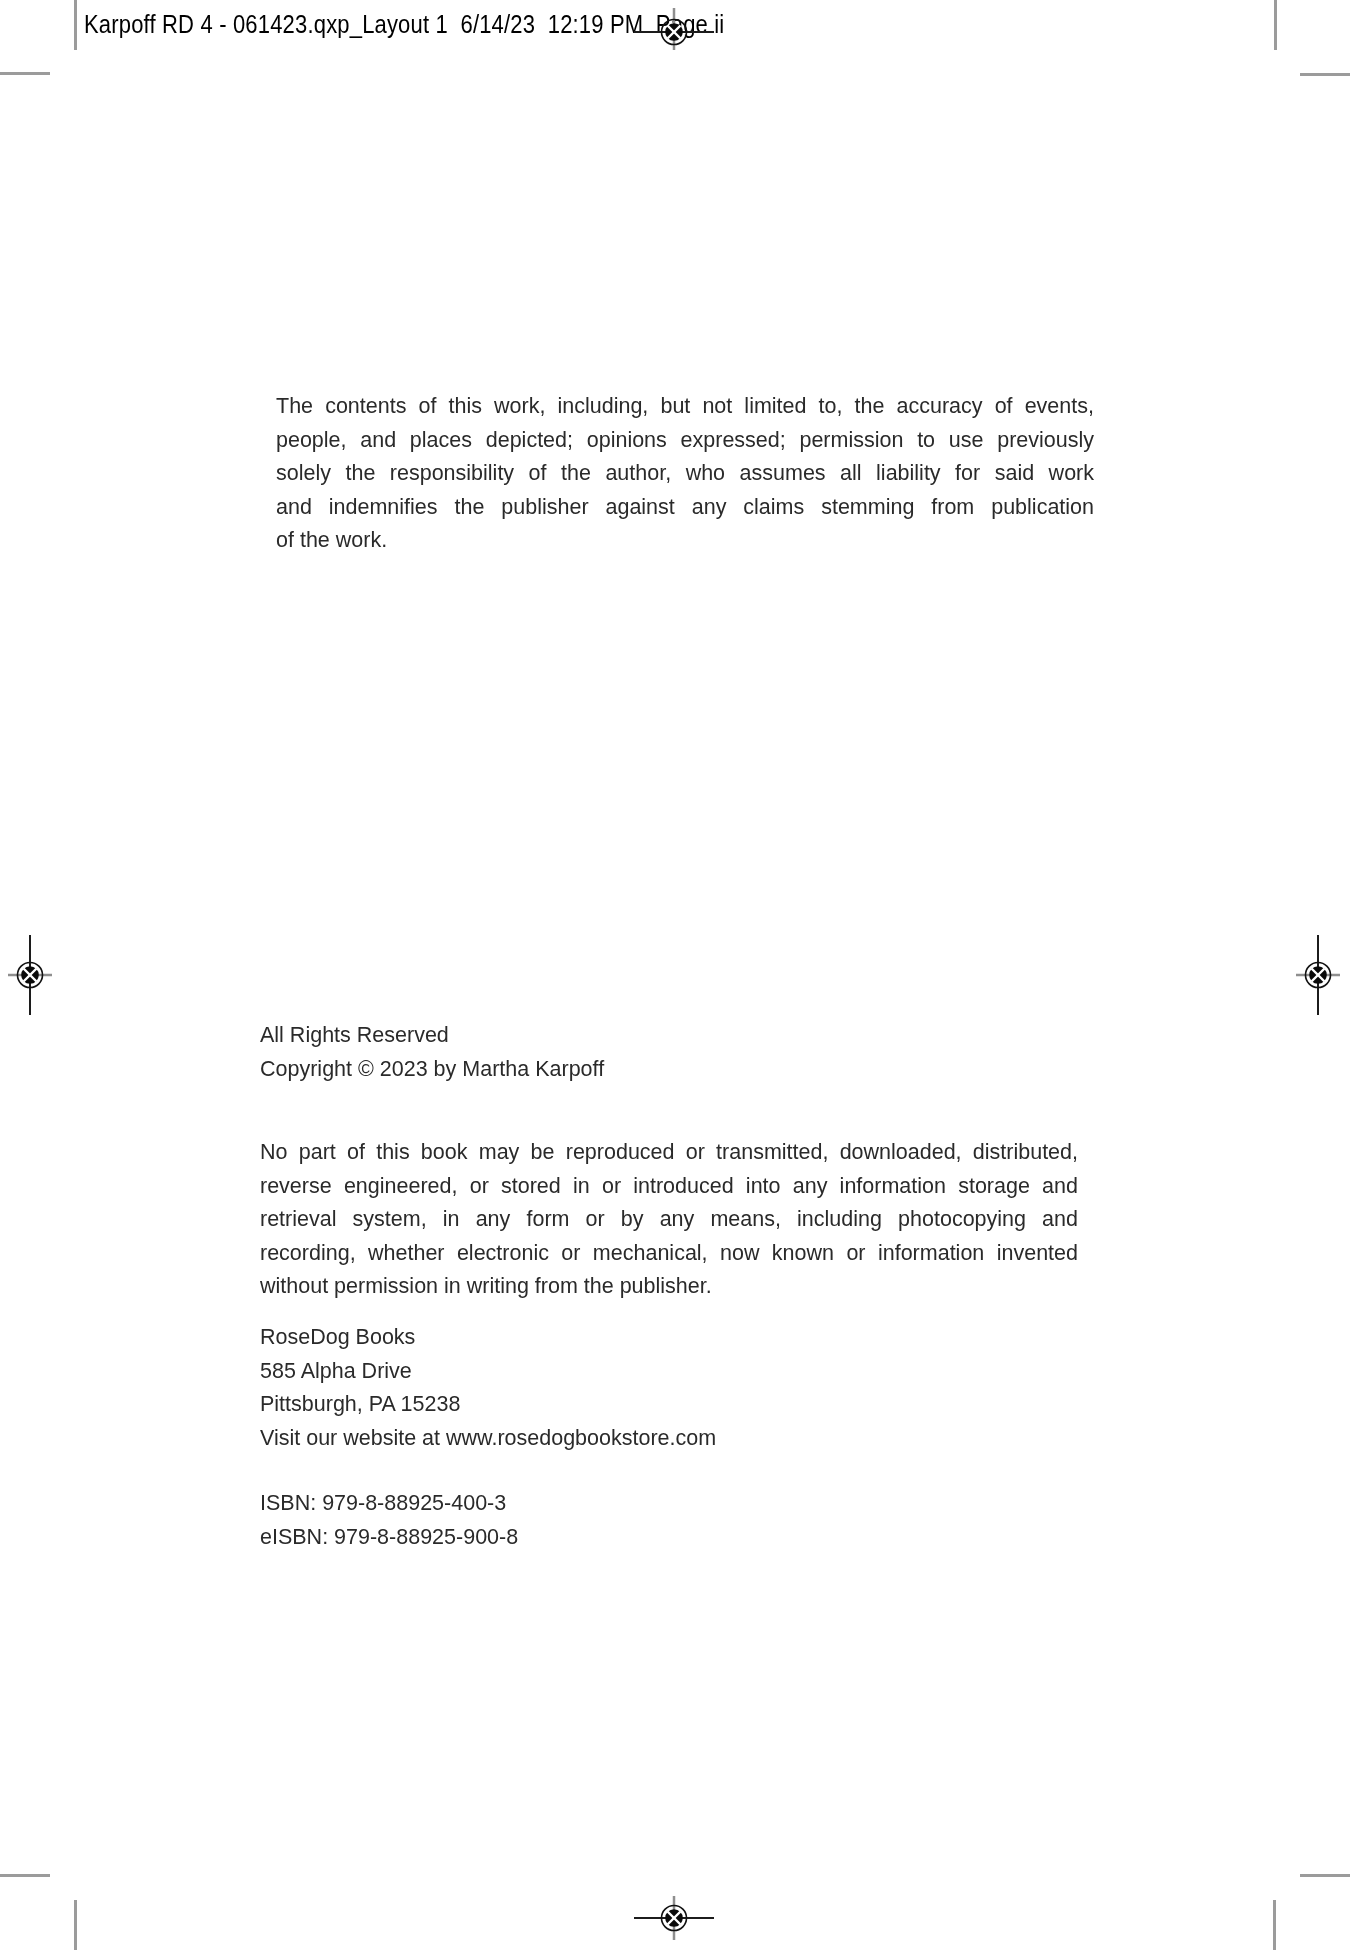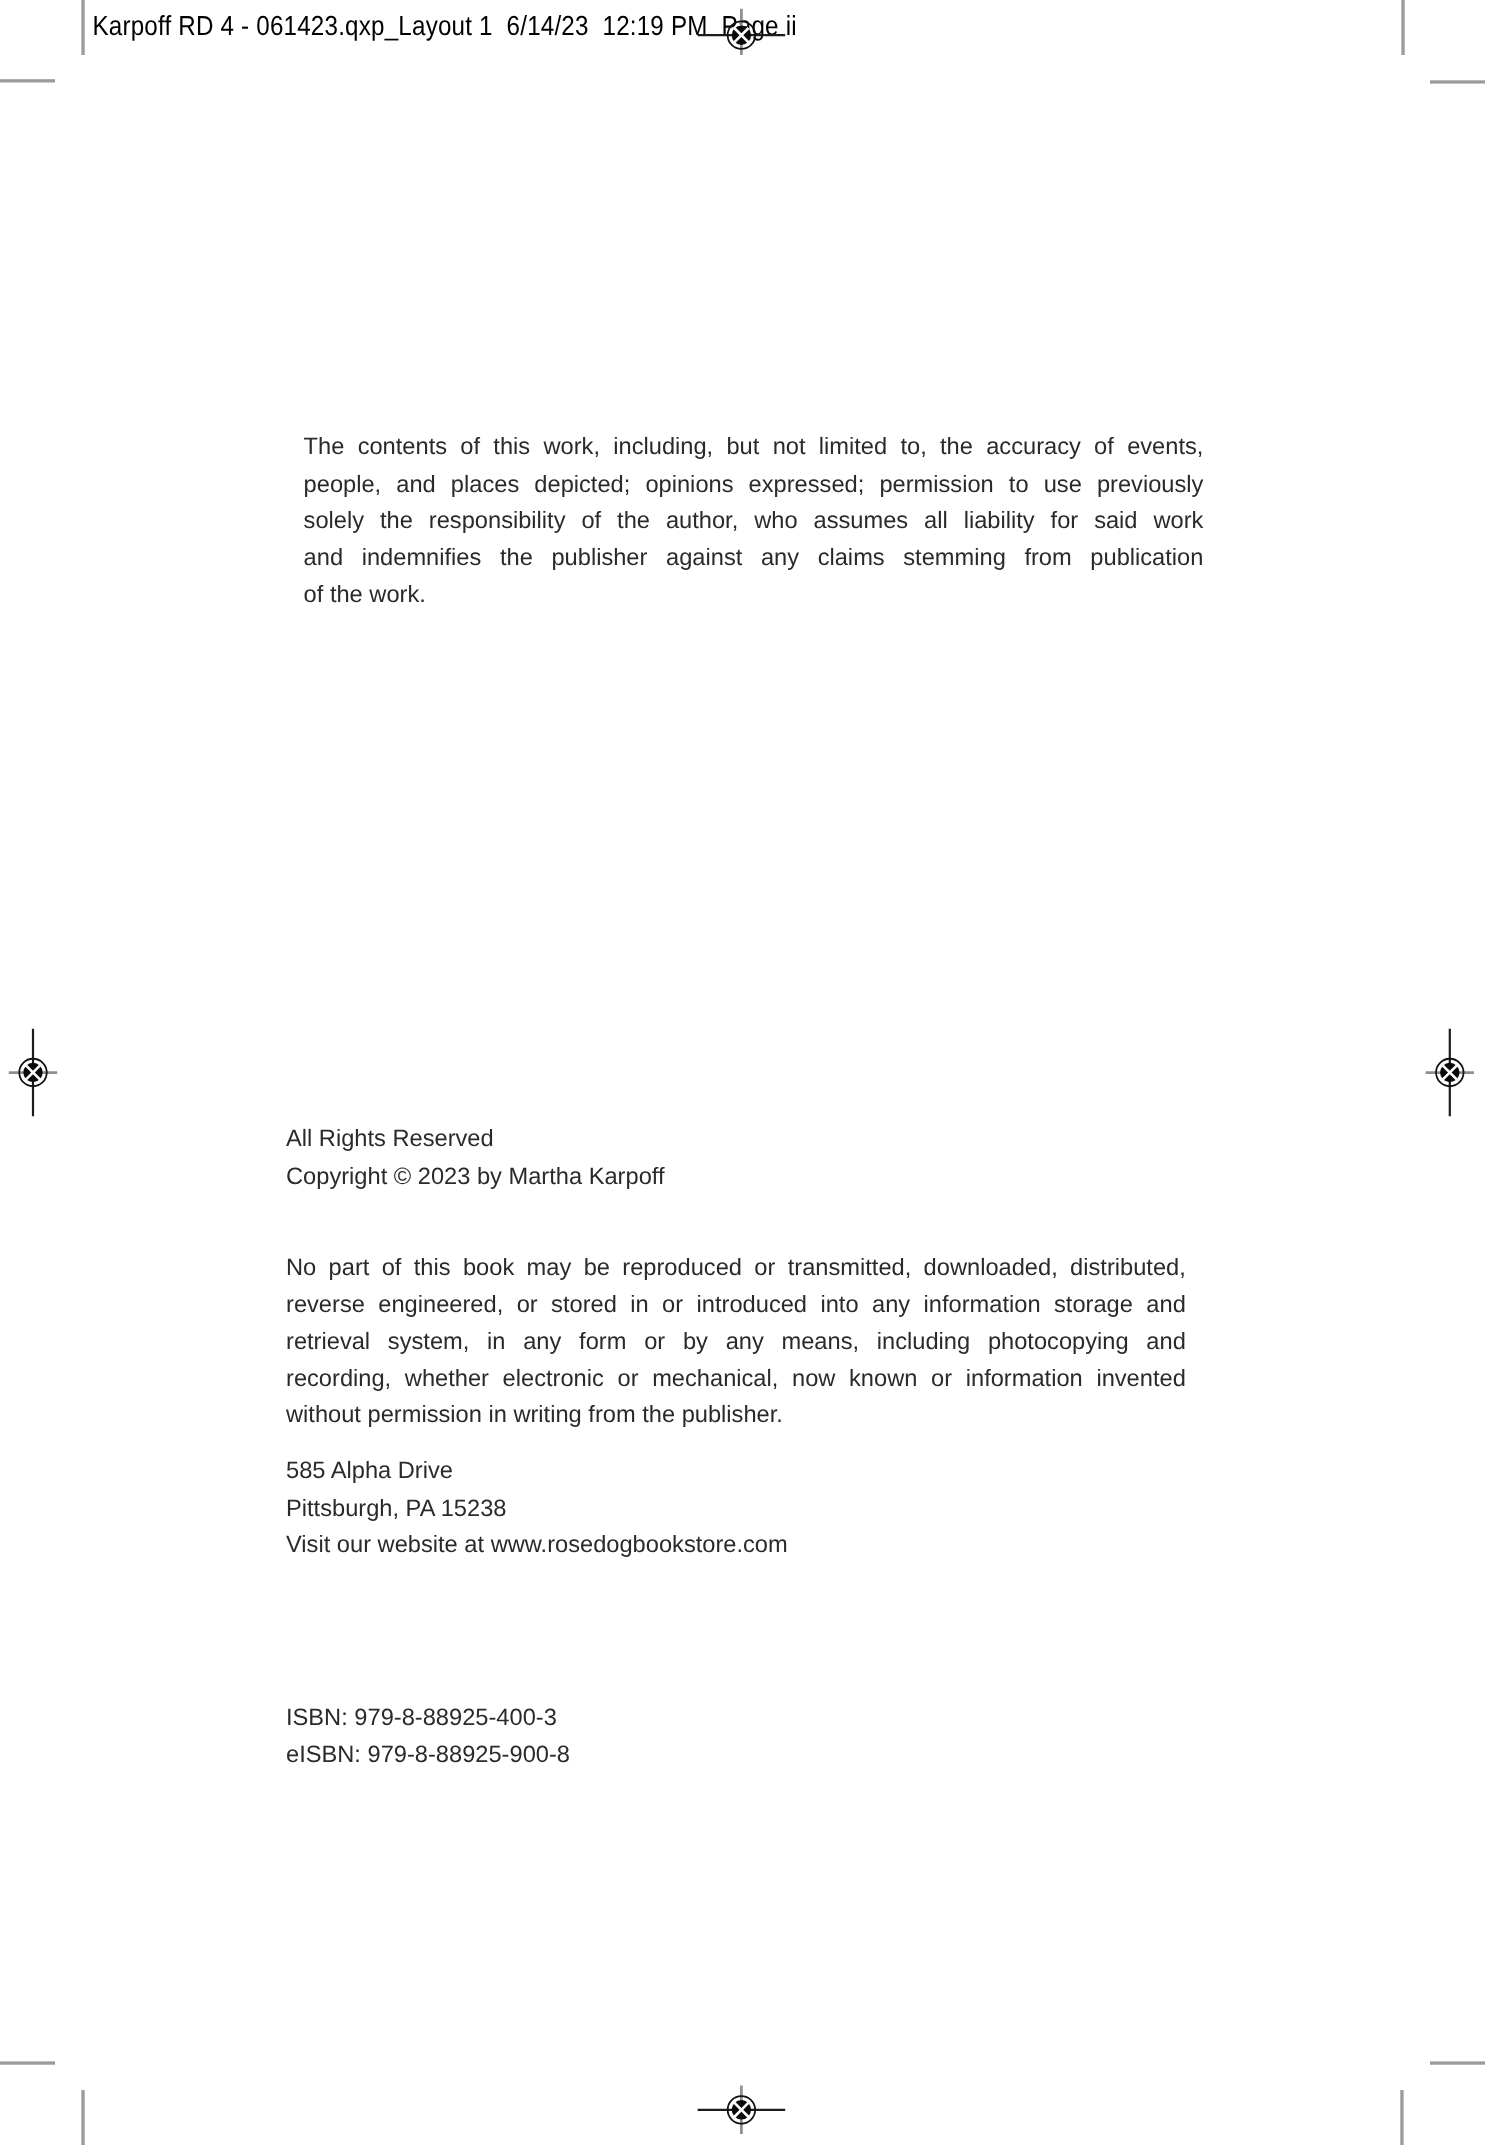--- a/index.html
+++ b/index.html
@@ -49,21 +49,21 @@
     left: 260px;
     width: 818px;
     font-size: 21.5px;
     line-height: 33.5px;
     color: #2a2a2a;
   }
   .blk-disclaimer  { top: 390px; margin-left: 16px;  }
   .blk-rights      { top: 1019px; }
   .blk-permissions { top: 1120px; margin-top: 16px; }
   .blk-publisher   { top: 1321px; }
-  .blk-isbn        { top: 1545px; }
+  .blk-isbn        { top: 1487px; }
 
   .jline { text-align: justify; text-align-last: justify; }
   .jlast { text-align: left; }
   .line  { display: block; }
 </style>
 </head>
 <body>
 
 <div class="sheet">
 
@@ -129,20 +129,21 @@
 
   <div class="textblock blk-permissions">
     <span class="line jline">No part of this book may be reproduced or transmitted, downloaded, distributed,</span>
     <span class="line jline">reverse engineered, or stored in or introduced into any information storage and</span>
     <span class="line jline">retrieval system, in any form or by any means, including photocopying and</span>
     <span class="line jline">recording, whether electronic or mechanical, now known or information invented</span>
     <span class="line jlast">without permission in writing from the publisher.</span>
   </div>
 
   <div class="textblock blk-publisher">
+    <span class="line">RoseDog Books</span>
     <span class="line">585 Alpha Drive</span>
     <span class="line">Pittsburgh, PA 15238</span>
     <span class="line">Visit our website at www.rosedogbookstore.com</span>
   </div>
 
   <div class="textblock blk-isbn">
     <span class="line">ISBN: 979-8-88925-400-3</span>
     <span class="line">eISBN: 979-8-88925-900-8</span>
   </div>
 

